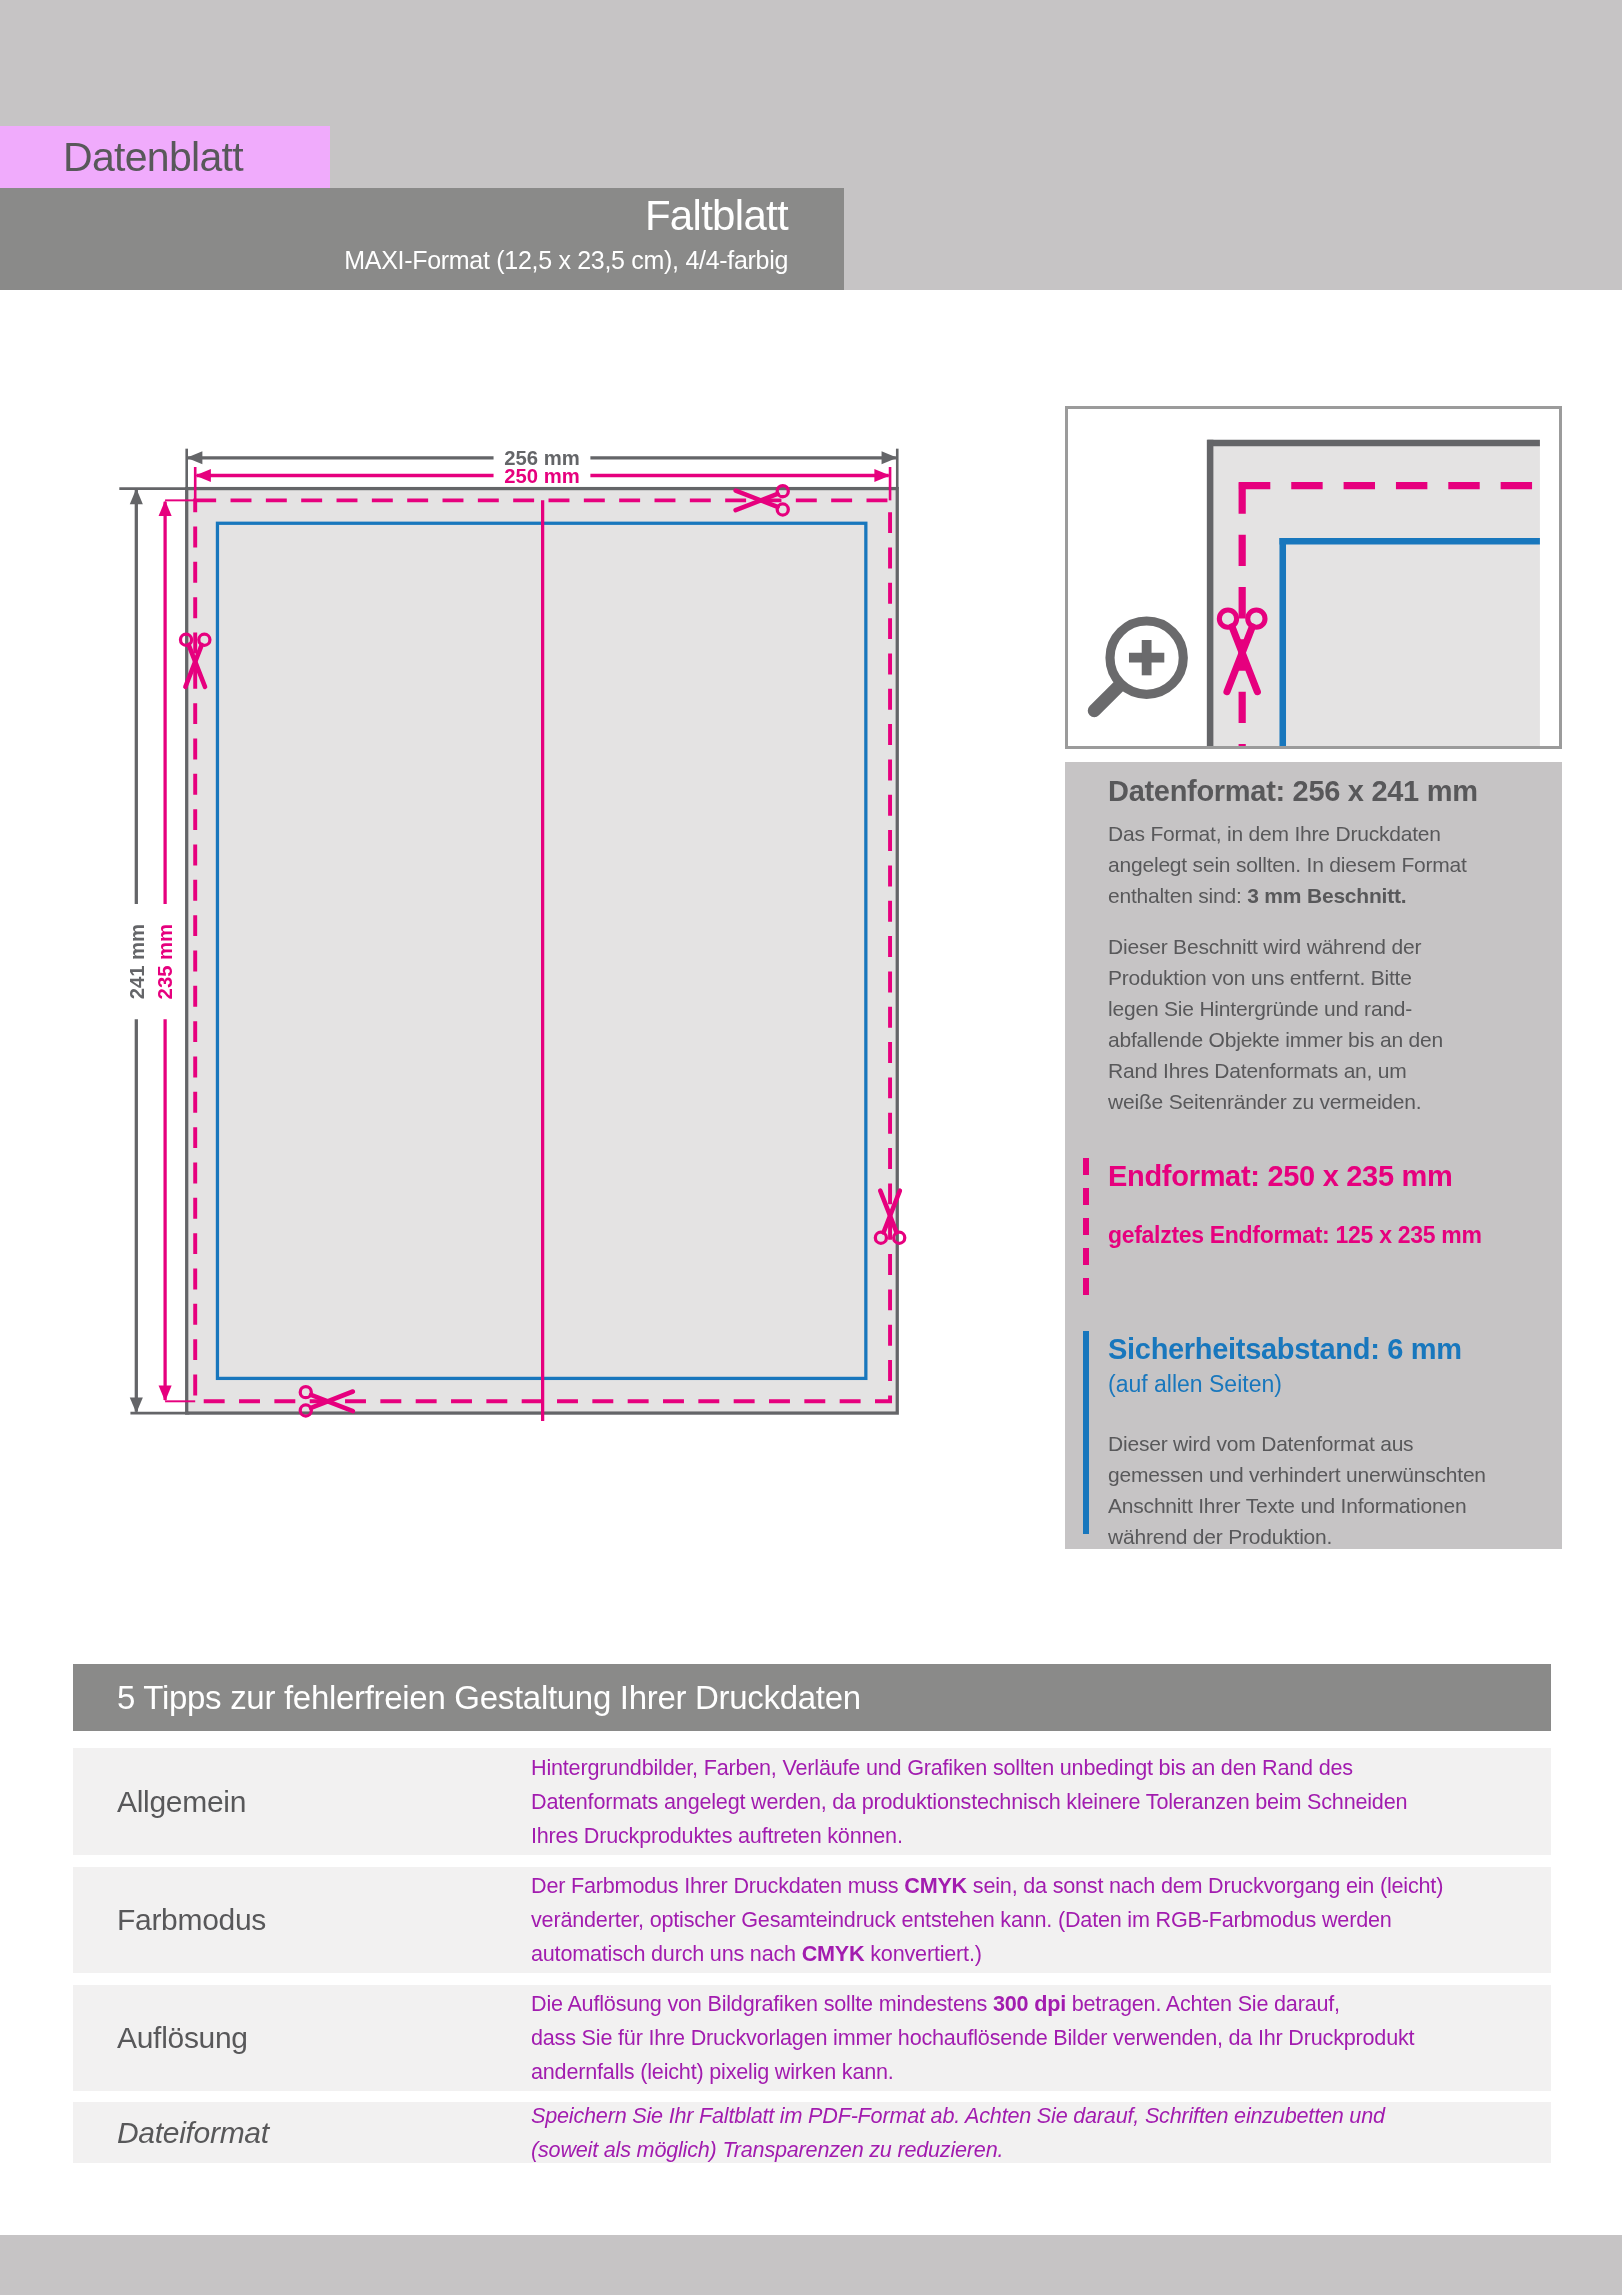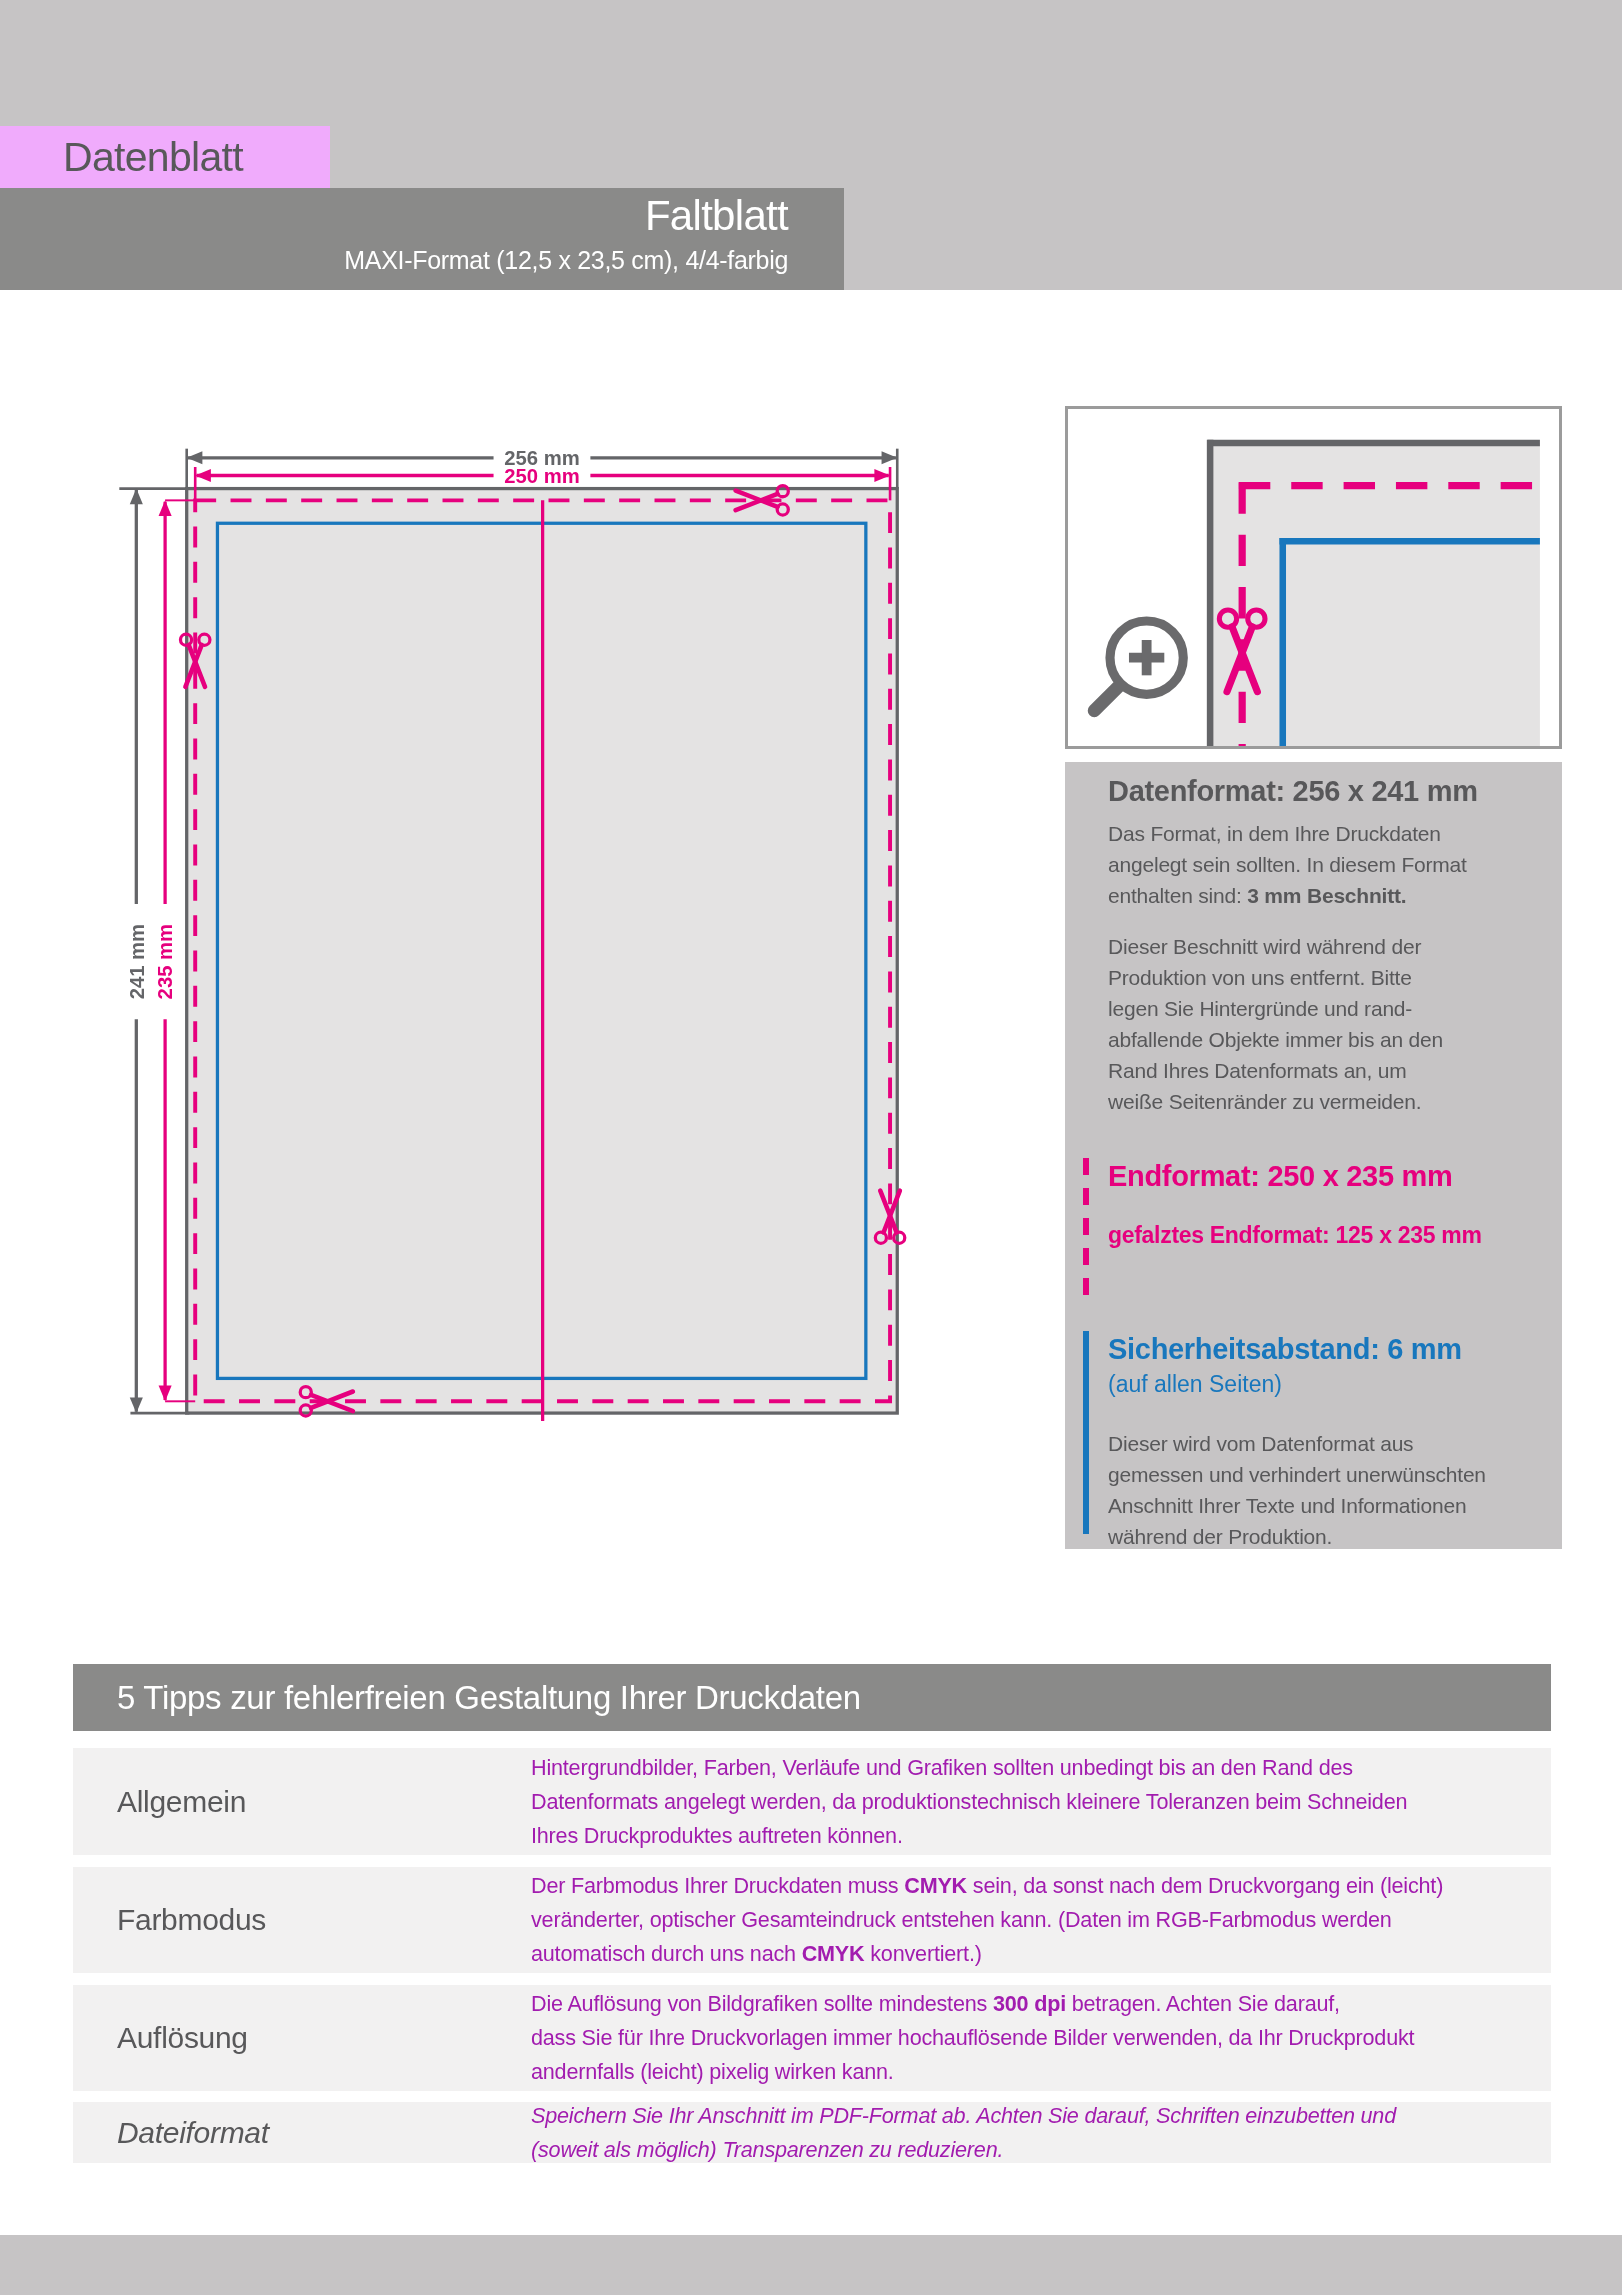--- a/index.html
+++ b/index.html
@@ -216,18 +216,18 @@
 automatisch durch uns nach <b>CMYK</b> konvertiert.)</div>
 </div>
 <div class="abs tip-row row3">
   <div class="tip-label">Auflösung</div>
   <div class="tip-text">Die Auflösung von Bildgrafiken sollte mindestens <b>300 dpi</b> betragen. Achten Sie darauf,
 dass Sie für Ihre Druckvorlagen immer hochauflösende Bilder verwenden, da Ihr Druckprodukt
 andernfalls (leicht) pixelig wirken kann.</div>
 </div>
 <div class="abs tip-row row4">
   <div class="tip-label">Dateiformat</div>
-  <div class="tip-text">Speichern Sie Ihr Anschnitt im PDF-Format ab. Achten Sie darauf, Schriften einzubetten und
+  <div class="tip-text">Speichern Sie Ihr Faltblatt im PDF-Format ab. Achten Sie darauf, Schriften einzubetten und
 (soweit als möglich) Transparenzen zu reduzieren.</div>
 </div>
 
 <div class="abs footer-band"></div>
 
 
 </body></html>

